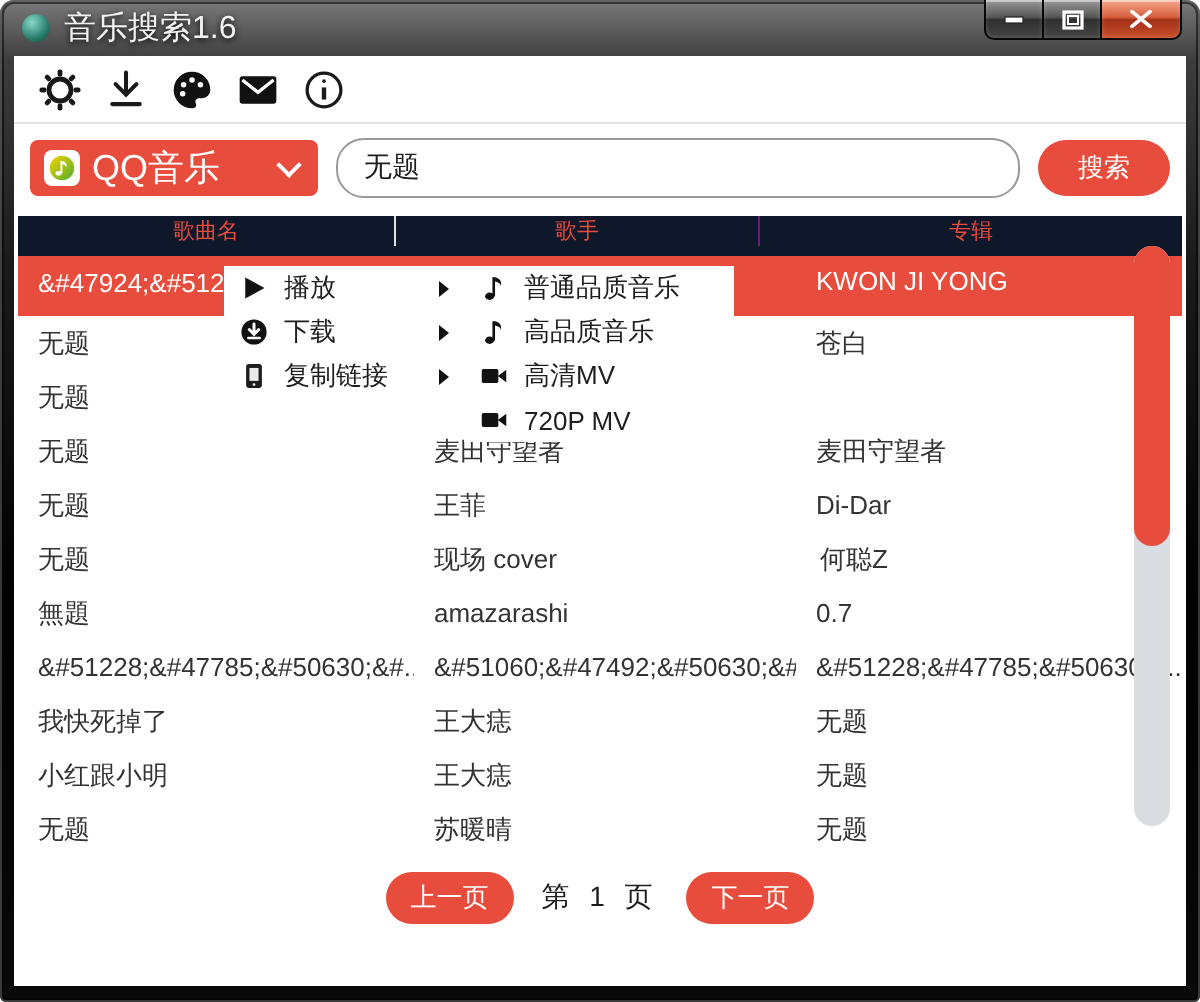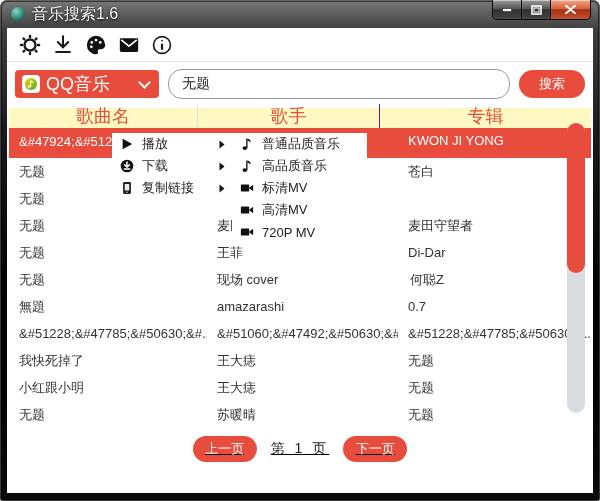--- a/index.html
+++ b/index.html
@@ -22,42 +22,42 @@
   .toolbar{height:33px;display:flex;align-items:center;gap:9px;padding-left:11px;border-bottom:1px solid #e2e2e2;}
   .tb-btn{width:24px;height:24px;border:none;background:transparent;padding:1px;display:flex;align-items:center;justify-content:center;}
   .tb-btn svg{width:22px;height:22px;display:block;}
   .search-row{display:flex;align-items:center;gap:9px;padding:7px 8px 5px 8px;}
   .source-select{width:127px;height:28px;background:var(--accent);border-radius:4px;display:flex;align-items:center;gap:6px;padding:0 10px 0 7px;color:#fff;font-size:18px;flex:0 0 auto;}
   .qq-badge{width:18px;height:18px;background:#fff;border-radius:4px;display:flex;align-items:center;justify-content:center;flex:0 0 auto;}
   .qq-badge svg{width:14px;height:14px;display:block;}
   .chevron{margin-left:auto;width:7px;height:7px;border-right:2px solid #fff;border-bottom:2px solid #fff;transform:rotate(45deg);margin-top:-4px;}
   .search-input{flex:1;height:28px;border:1px solid #9a9a9a;border-radius:14px;padding:0 13px;font-size:14px;color:#1d1d1d;outline:none;min-width:0;font-family:inherit;}
   .search-btn{width:66px;height:28px;flex:0 0 auto;background:var(--accent);color:#fff;border:none;border-radius:14px;font-size:13px;font-family:inherit;}
-  .table-header{display:flex;height:20px;margin:4px 2px 0 2px;background:#fef9c3;align-items:flex-end;color:var(--accent);font-size:18px;}
+  .table-header{display:flex;height:20px;margin:4px 2px 0 2px;background:#0f172a;align-items:flex-start;color:var(--accent);font-size:11px;}
   .th{text-align:center;}
   .c1{width:188px;flex:0 0 auto;}
   .c2{width:181px;flex:0 0 auto;}
   .c3{flex:1;min-width:0;}
   .th.c2{border-left:1px solid #e1e1e1;border-right:1px solid #701a75;}
   .table-body{margin:0 2px;}
   .row{display:flex;height:27px;align-items:center;font-size:13px;color:#333;}
   .row.selected{height:30px;background:var(--accent);color:#fff;align-items:flex-start;}
   .row.selected .cell{padding-top:5px;}
   .cell{padding-left:10px;white-space:nowrap;overflow:hidden;}
   .scrollbar{position:absolute;top:95px;right:8px;width:18px;height:290px;background:#d9dde2;border-radius:9px;}
   .scroll-thumb{position:absolute;top:0;left:0;width:18px;height:150px;background:var(--accent);border-radius:9px;}
   .menu-panel{position:absolute;background:#fff;z-index:6;}
   .main-menu{left:105px;top:105px;width:120px;}
   .sub-menu{left:225px;top:105px;width:135px;}
   .menu-item{height:22px;display:flex;align-items:center;gap:8px;padding:0 7px;font-size:13px;color:#1e1e1e;white-space:nowrap;}
   .mi-icon{width:15px;height:15px;flex:0 0 auto;display:flex;align-items:center;justify-content:center;}
   .mi-icon svg{width:14px;height:14px;display:block;}
   .mi-arrow{margin-left:auto;display:flex;align-items:center;}
   .mi-arrow svg{width:6px;height:9px;display:block;}
-  .pagination{position:absolute;left:0;right:0;top:408px;display:flex;align-items:center;justify-content:center;gap:14px;text-decoration:underline;}
+  .pagination{position:absolute;left:0;right:0;top:408px;display:flex;align-items:center;justify-content:center;gap:14px;}
   .pg-btn{width:64px;height:26px;border-radius:13px;background:var(--accent);color:#fff;border:none;font-size:13px;font-family:inherit;}
   .pg-label{font-size:14px;color:#1d1d1d;letter-spacing:3px;}
   :root{--accent:#e74c3c;}
 </style>
 </head>
 <body>
 
 <div class="window">
   <div class="titlebar">
     <span class="app-icon"></span>
@@ -287,29 +287,20 @@
           </span>
           <span>高品质音乐</span>
         </div>
         <div class="menu-item">
           <span class="mi-icon">
             <svg viewBox="0 0 16 16">
               <rect x="1" y="4" width="9.5" height="8" rx="1" fill="#111"></rect>
               <polygon points="10.2,8 15,4.4 15,11.6" fill="#111"></polygon>
             </svg>
           </span>
-          <span>标清MV</span>
-        </div>
-        <div class="menu-item">
-          <span class="mi-icon">
-            <svg viewBox="0 0 16 16">
-              <rect x="1" y="4" width="9.5" height="8" rx="1" fill="#111"></rect>
-              <polygon points="10.2,8 15,4.4 15,11.6" fill="#111"></polygon>
-            </svg>
-          </span>
           <span>高清MV</span>
         </div>
         <div class="menu-item">
           <span class="mi-icon">
             <svg viewBox="0 0 16 16">
               <rect x="1" y="4" width="9.5" height="8" rx="1" fill="#111"></rect>
               <polygon points="10.2,8 15,4.4 15,11.6" fill="#111"></polygon>
             </svg>
           </span>
           <span>720P MV</span>

